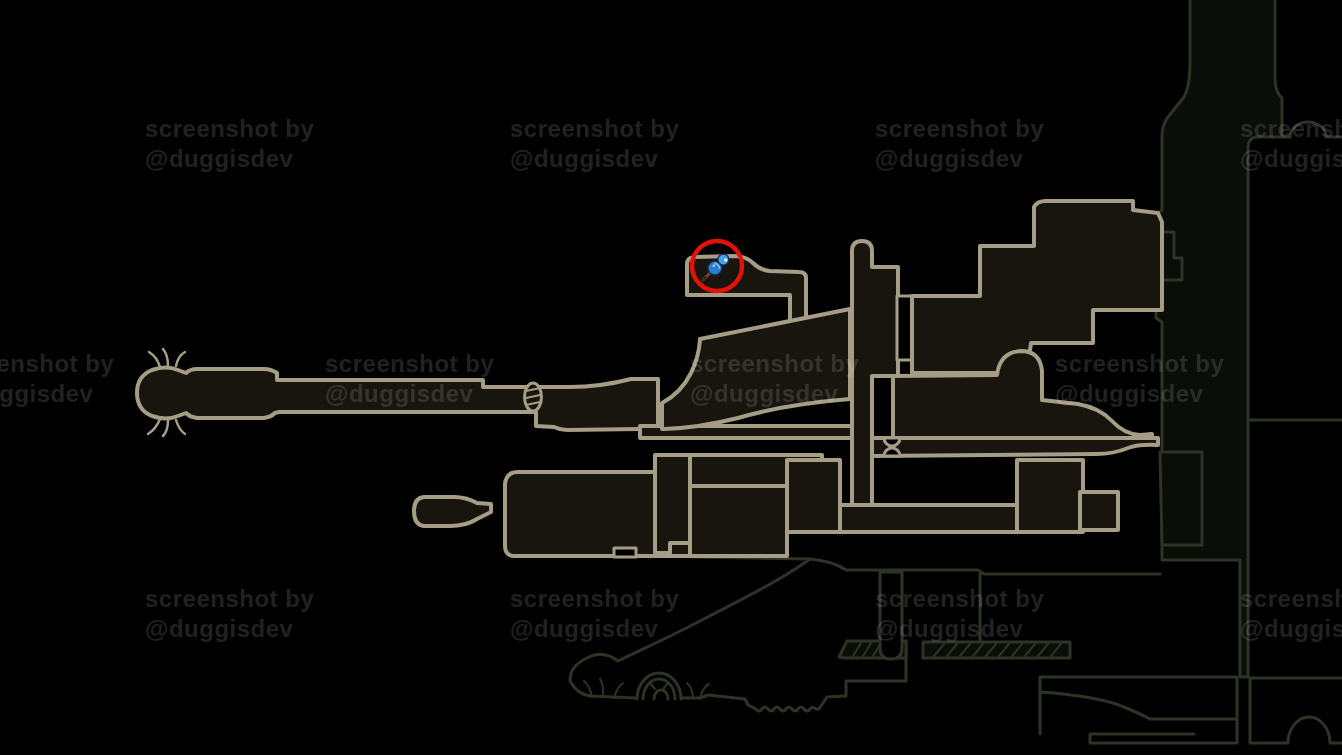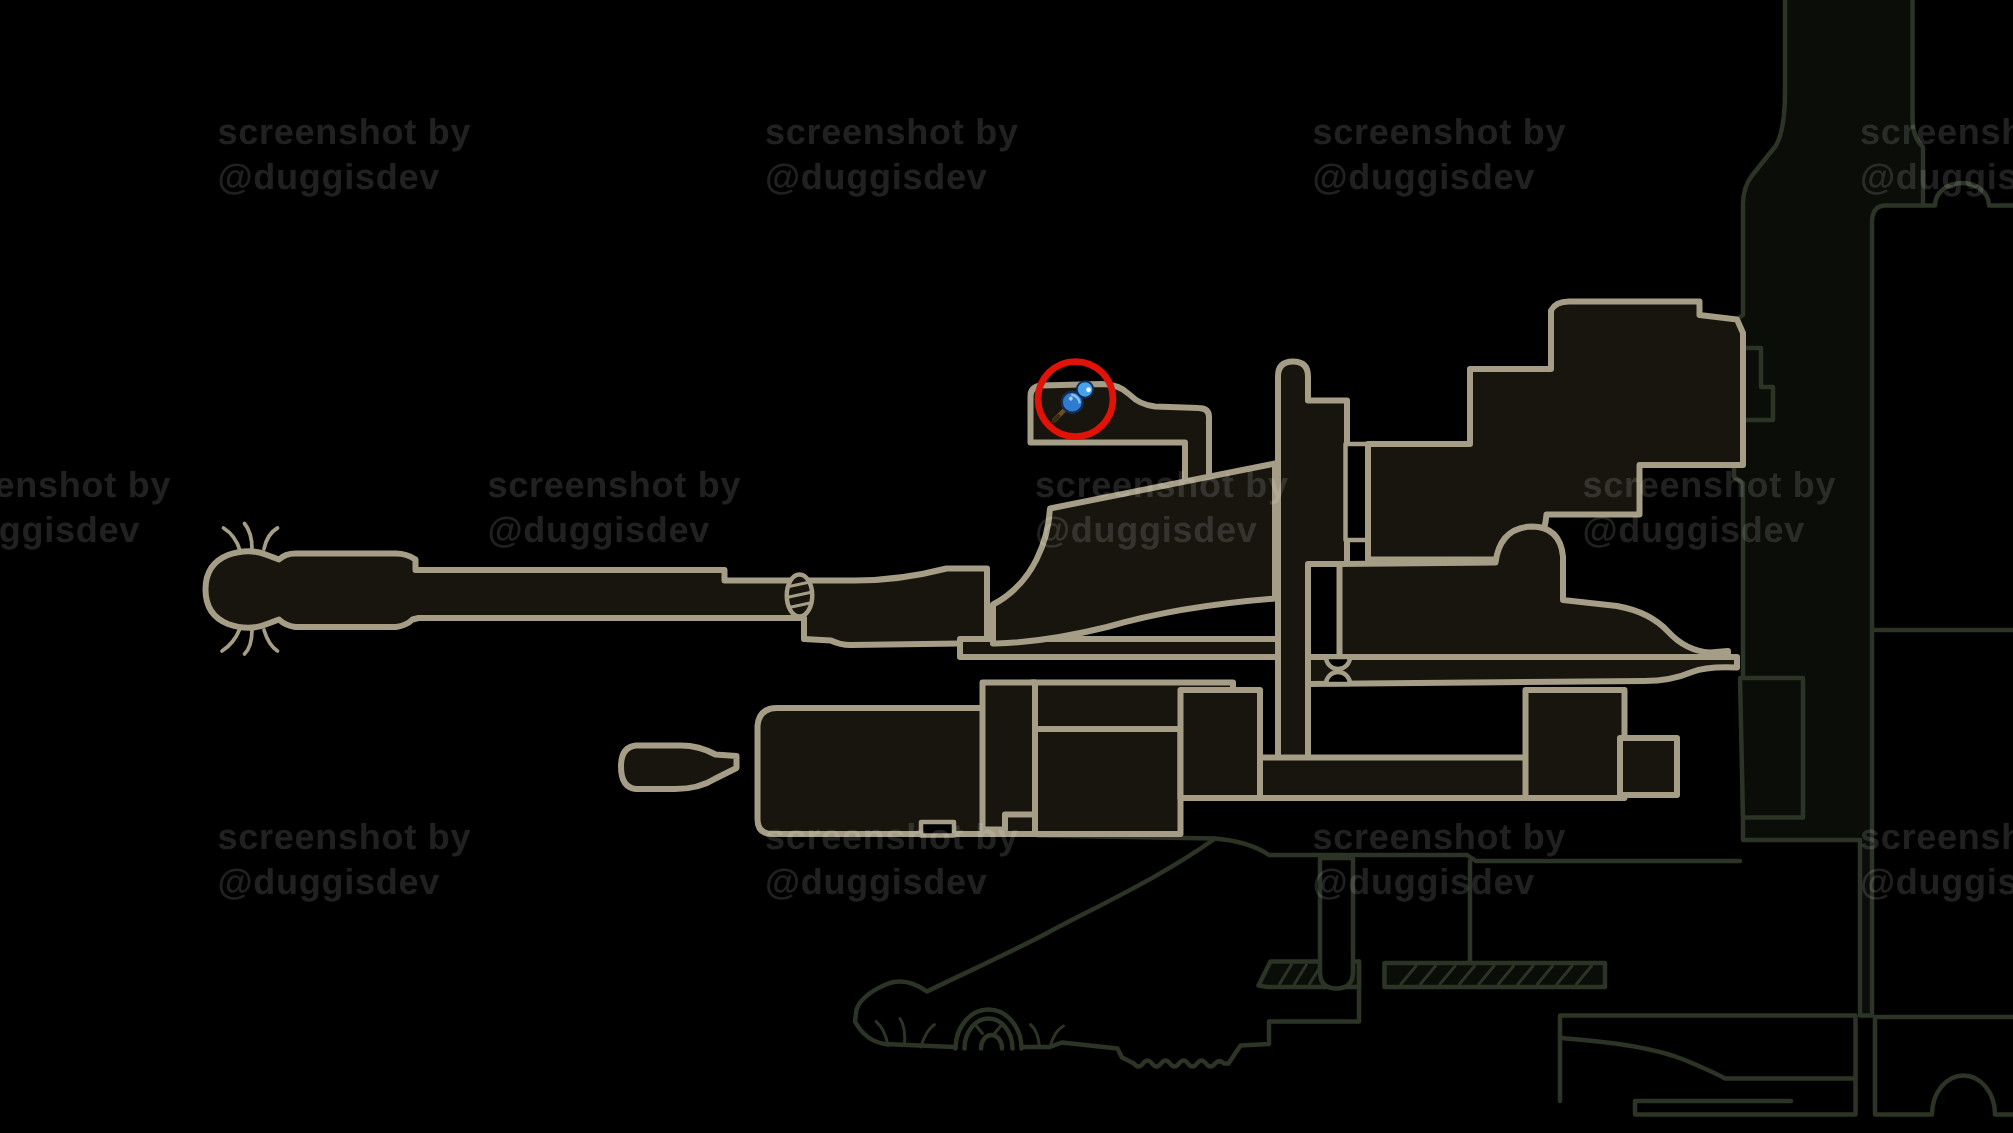--- a/index.html
+++ b/index.html
@@ -1,21 +1,21 @@
 <!DOCTYPE html>
 <html><head>
 <meta charset="utf-8">
 <style>
   html,body{margin:0;padding:0;background:#000;}
   #screen{position:relative;width:1342px;height:755px;background:#000;overflow:hidden;
           font-family:"Liberation Sans", sans-serif;}
   #map-svg{position:absolute;left:0;top:0;z-index:1;}
   .bright{stroke-linejoin:round;stroke-linecap:round;}
   .wm{position:absolute;z-index:5;font-weight:bold;font-size:24px;line-height:30px;
-      letter-spacing:0.5px;white-space:nowrap;pointer-events:none;}
+      letter-spacing:0.5px;white-space:nowrap;pointer-events:none;margin-top:40px;}
 </style>
 </head>
 <body>
 
 <div id="screen">
 
   <svg id="map-svg" width="1342" height="755" viewBox="0 0 1342 755">
 
     <g id="dim-layer" stroke="#2b3425" stroke-width="3" fill="#0b0d08" stroke-linejoin="round" stroke-linecap="round">
 

